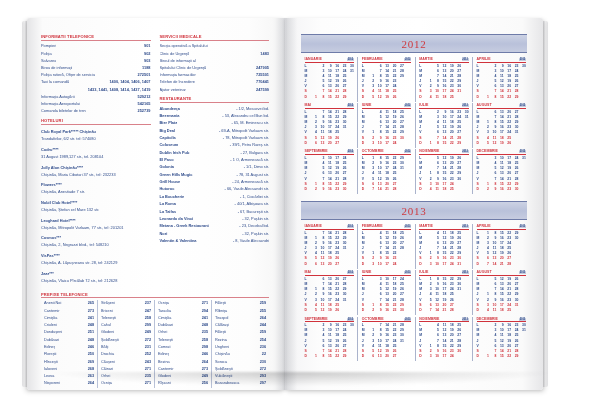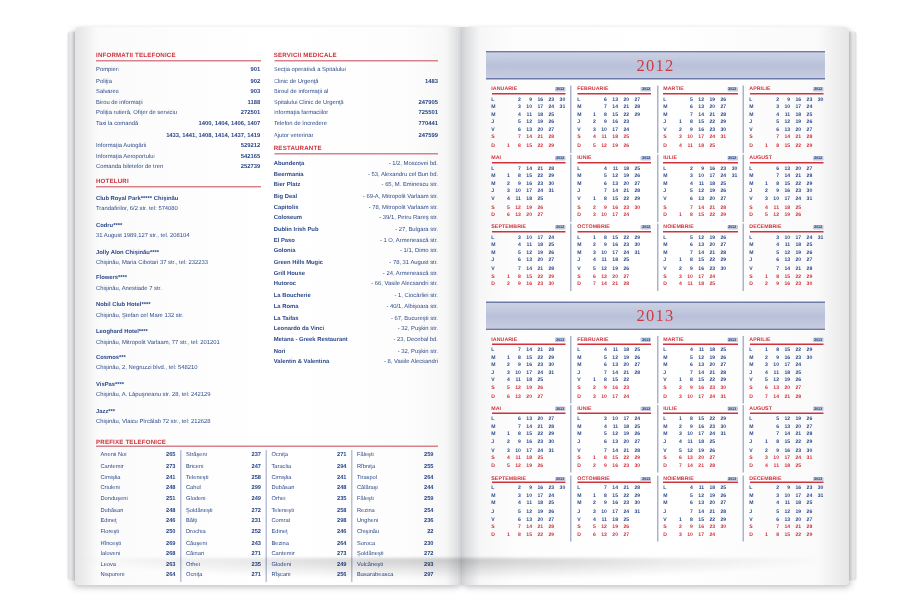--- a/index.html
+++ b/index.html
@@ -13,21 +13,21 @@
 
   #stage {
     position: relative;
     width: 600px; height: 400px;
     background: #ffffff;
   }
 
   
   .book {
     position: absolute;
-    left: 50px; top: 18px;
+    left: 27px; top: 18px;
     width: 516px; height: 372px;
   }
 
   .page {
     position: absolute;
     top: 0;
     height: 372px;
     background: #fdfdfd;
     overflow: hidden;
   }

